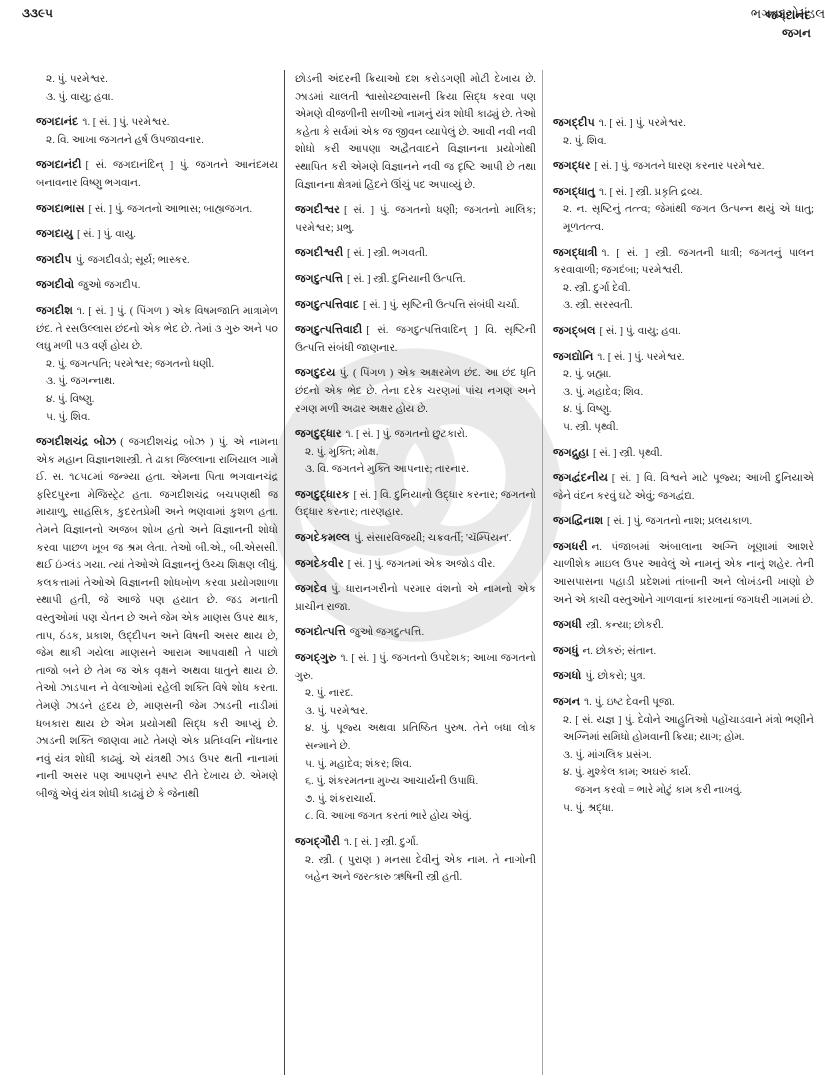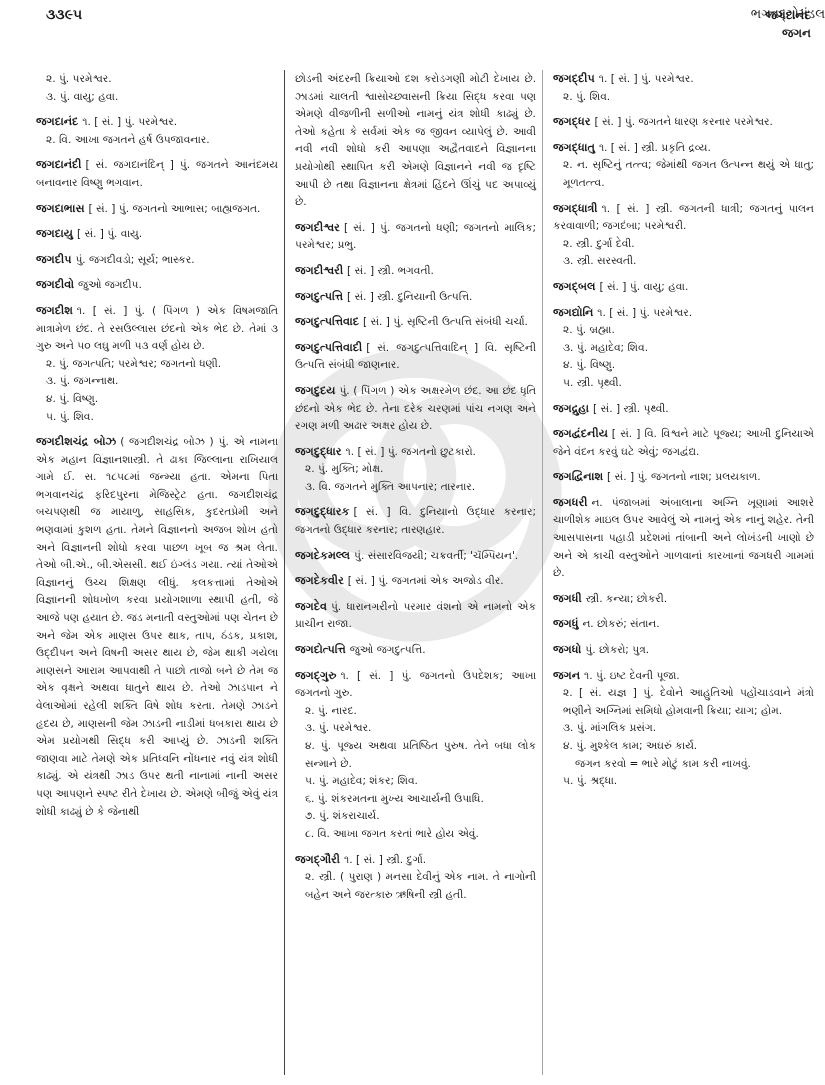--- a/index.html
+++ b/index.html
@@ -8,30 +8,30 @@
     font-family: "DejaVu Sans", "Liberation Sans", sans-serif;
     position: relative; overflow: hidden;
   }
   .watermark {
     position: absolute; left: 250px; top: 330px; width: 330px; height: 330px;
     pointer-events: none; z-index: 0;
   }
   .header {
     position: absolute; top: 0; left: 0; width: 825px; height: 58px; z-index: 1;
   }
-  .page-number { position: absolute; left: 22px; top: 6px; font-size: 14px; font-weight: bold; margin-left: 24px; }
+  .page-number { position: absolute; left: 22px; top: 6px; font-size: 12px; font-weight: bold; }
   .book-title { position: absolute; left: 0; width: 825px; text-align: right; top: 6px; font-size: 13px; }
   .guide { position: absolute; right: 14px; top: 6px; text-align: right; font-size: 12px; font-weight: bold; line-height: 18px; }
   .columns {
-    position: absolute; top: 70px; left: 30px; width: 790px; height: 1005px; display: flex; z-index: 1;
+    position: absolute; top: 70px; left: 30px; width: 790px; height: 1005px; display: flex; z-index: 1; font-family: Liberation Serif, serif;
   }
   .col { flex: 0 0 auto; padding: 0 6px; box-sizing: border-box; overflow: hidden; }
   .col-1 { width: 255px; border-right: 1px solid #444; }
   .col-2 { width: 258px; border-right: 1px solid #a3a3a3; padding-left: 10px; }
-  .col-3 { width: 277px; padding-left: 10px; }
+  .col-3 { width: 277px; padding-left: 10px; margin-top: 44px; }
   .entry { margin: 0 0 8px 0; font-size: 10.6px; line-height: 17.6px; text-align: justify; }
   .entry.cont { margin-bottom: 8px; }
   .headword { font-weight: bold; font-size: 11.2px; margin-right: 4px; }
   .body { }
   .sense { display: block; padding-left: 10px; }
   .sense.sub { padding-left: 22px; }
 </style>
 </head>
 <body>
 

